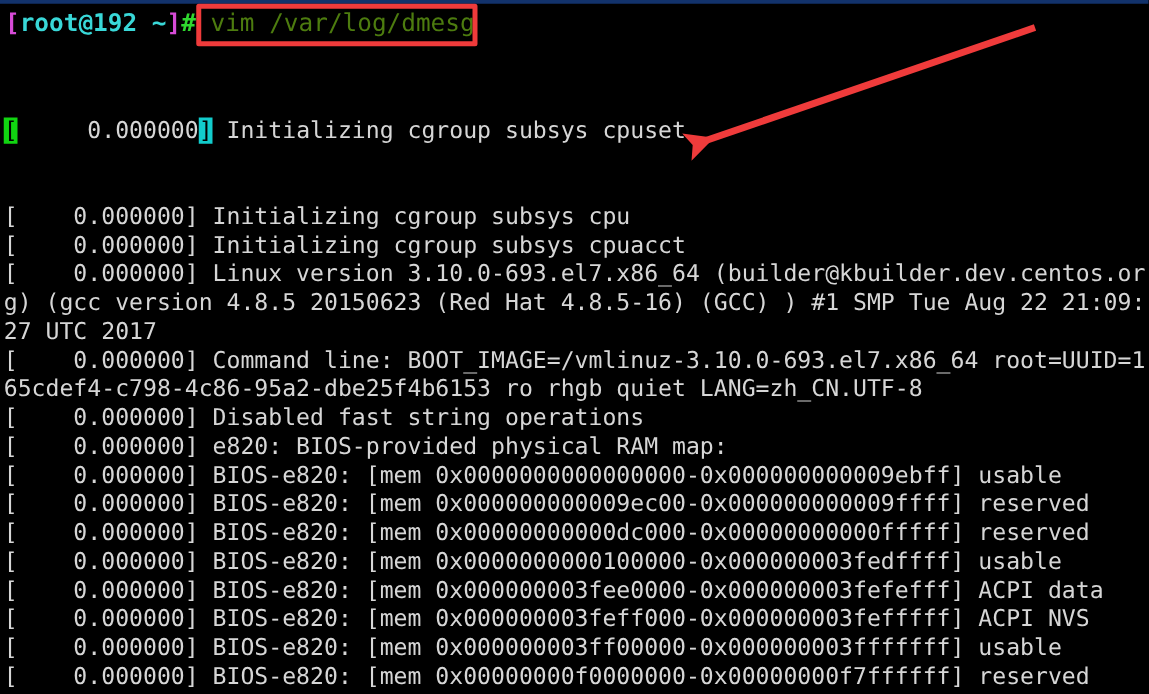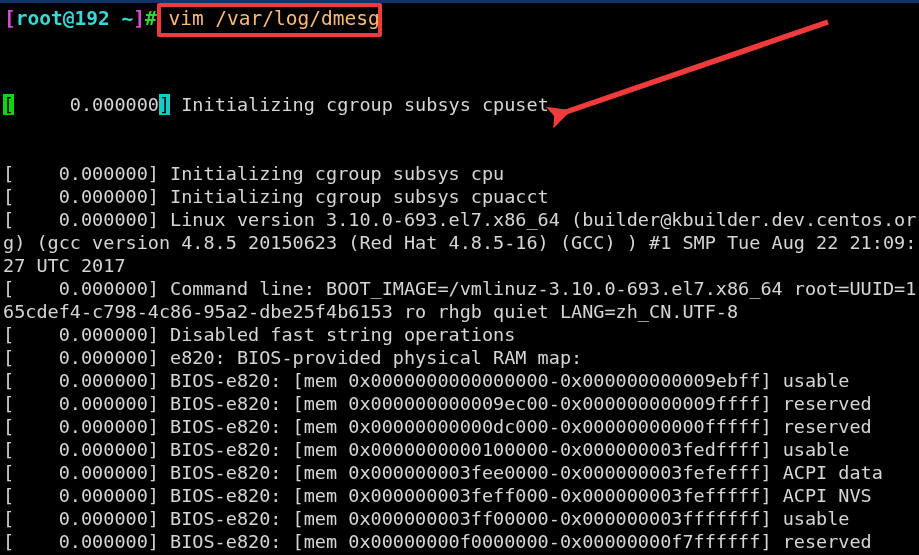--- a/index.html
+++ b/index.html
@@ -33,21 +33,21 @@
     top: 6px;
     height: 26px;
     line-height: 26px;
     white-space: pre;
     font-size: 19.5px;
     letter-spacing: 0px;
   }
   .pr-bracket { color: #d74bd7; font-weight: bold; }
   .pr-user    { color: #39d8d8; font-weight: bold; text-align: right; }
   .pr-hash    { color: #2fd82f; font-weight: bold; }
-  .pr-cmd     { color: #fdba74; }
+  .pr-cmd     { color: #4d7c0f; }
 
   
   #cmd-highlight-box {
     position: absolute;
     left: 157px;
     top: 3px;
     width: 225px;
     height: 34px;
     border: 4px solid #ef3b3b;
     border-radius: 2px;

